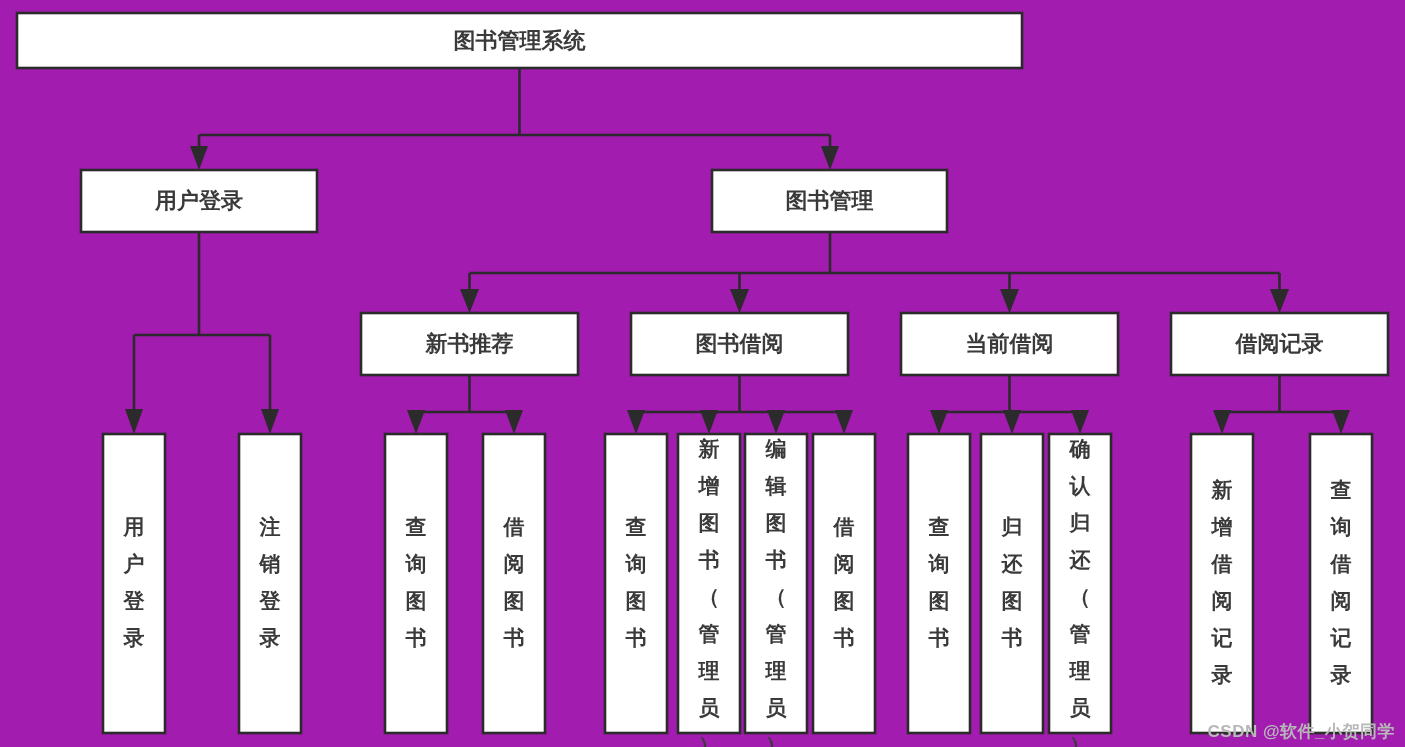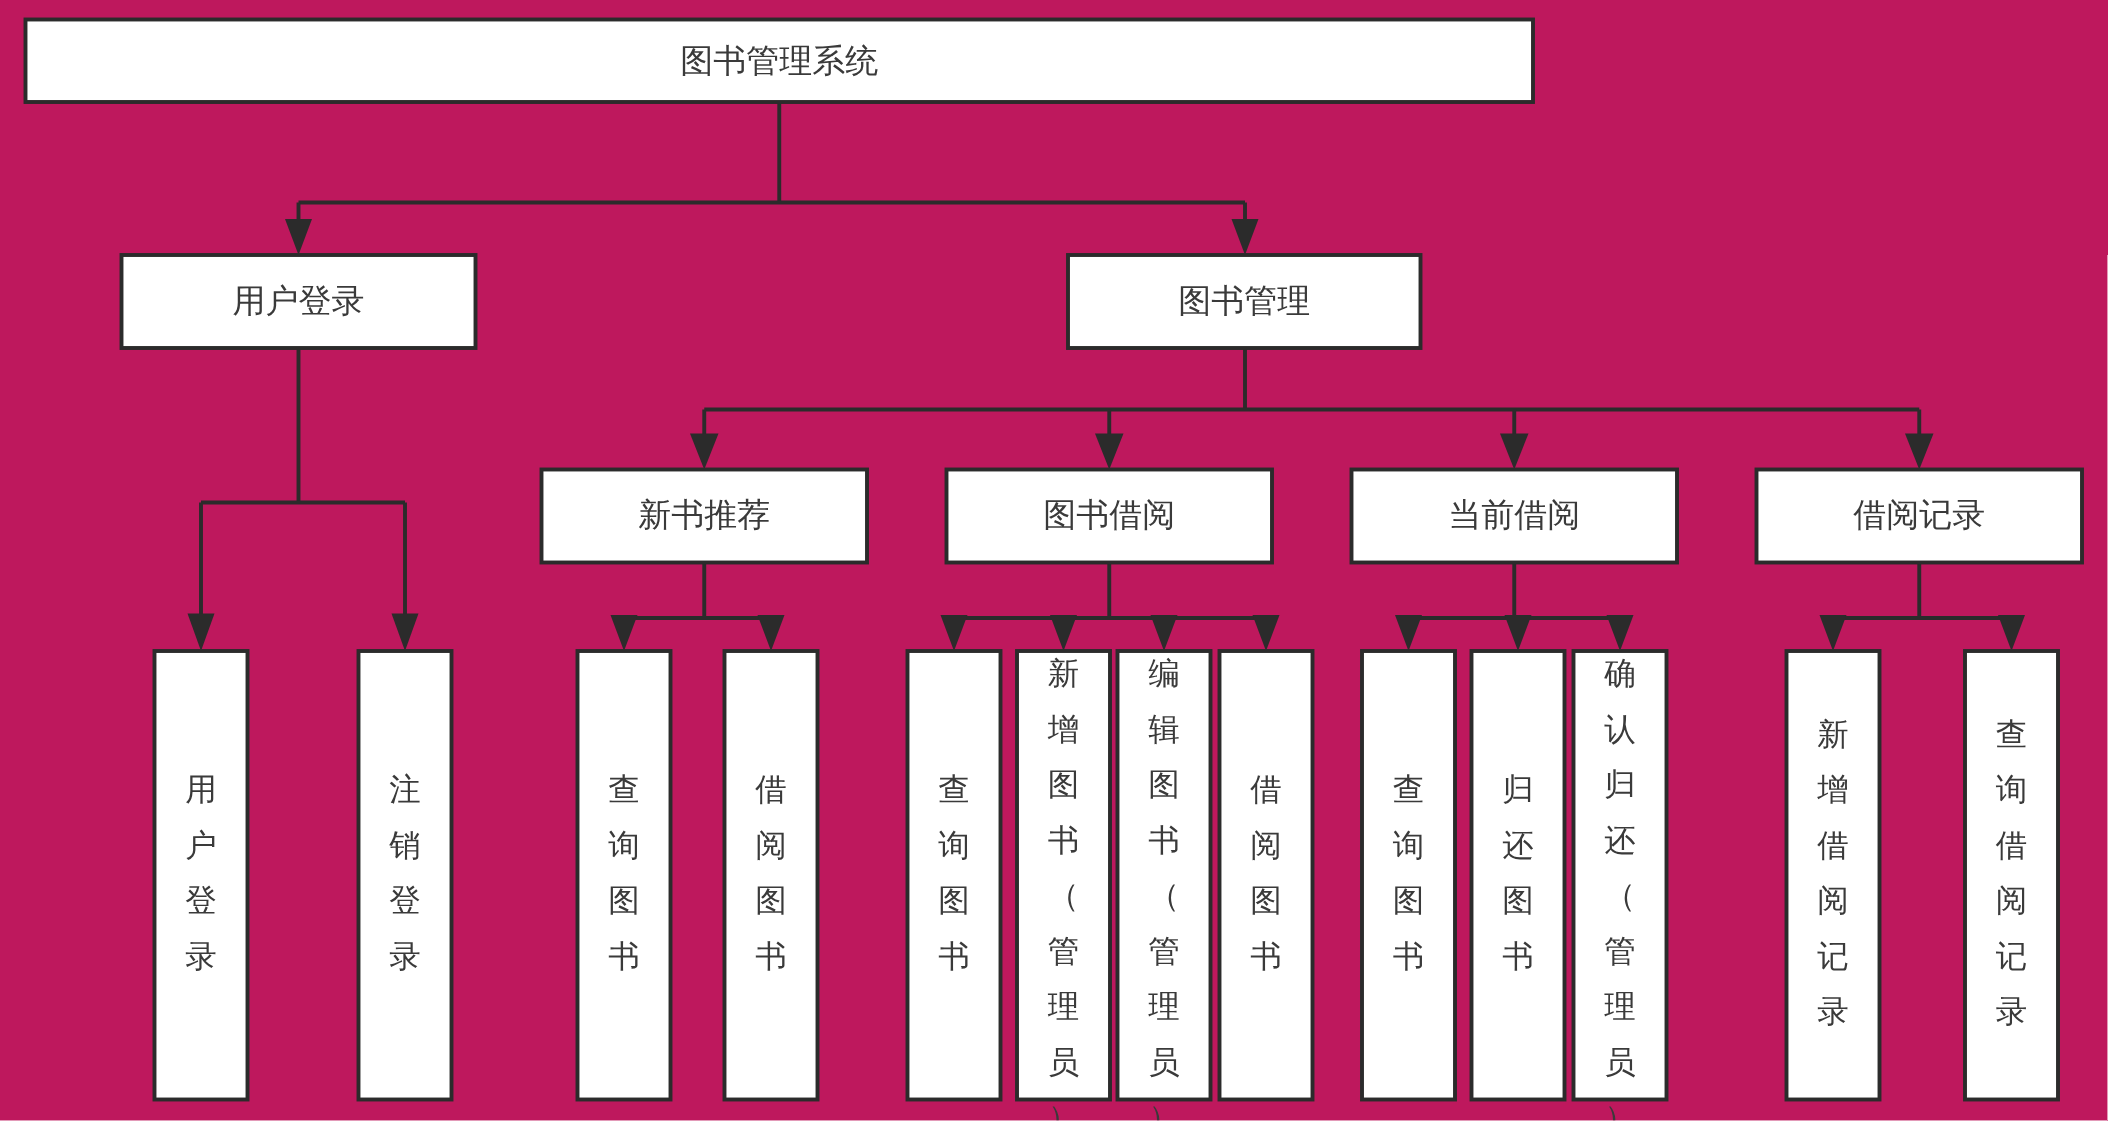--- a/index.html
+++ b/index.html
@@ -11,21 +11,22 @@
   body {
     font-family: "Liberation Sans", "DejaVu Sans", sans-serif;
     width: 1405px;
     height: 747px;
     overflow: hidden;
   }
   #diagram-root {
     position: relative;
     width: 1405px;
     height: 747px;
-    background: #be185d;
+    background: #a21caf;
+    font-weight: bold;
   }
   svg.flow {
     position: absolute;
     top: 0;
     left: 0;
     width: 1405px;
     height: 747px;
     display: block;
   }
   .node-box {
@@ -216,14 +217,15 @@
       <rect class="node-box" x="1191" y="434" width="62" height="299"></rect>
       <text class="node-label vertical" x="1222" y="583"><tspan x="1222" y="490.5">新</tspan><tspan x="1222" y="527.5">增</tspan><tspan x="1222" y="564.5">借</tspan><tspan x="1222" y="601.5">阅</tspan><tspan x="1222" y="638.5">记</tspan><tspan x="1222" y="675.5">录</tspan></text>
     </g>
     <g>
       <rect class="node-box" x="1310" y="434" width="62" height="299"></rect>
       <text class="node-label vertical" x="1341" y="583"><tspan x="1341" y="490.5">查</tspan><tspan x="1341" y="527.5">询</tspan><tspan x="1341" y="564.5">借</tspan><tspan x="1341" y="601.5">阅</tspan><tspan x="1341" y="638.5">记</tspan><tspan x="1341" y="675.5">录</tspan></text>
     </g>
 
   </svg>
 
+  <div class="watermark">CSDN @软件_小贺同学</div>
 
 </div>
 
 </body></html>

